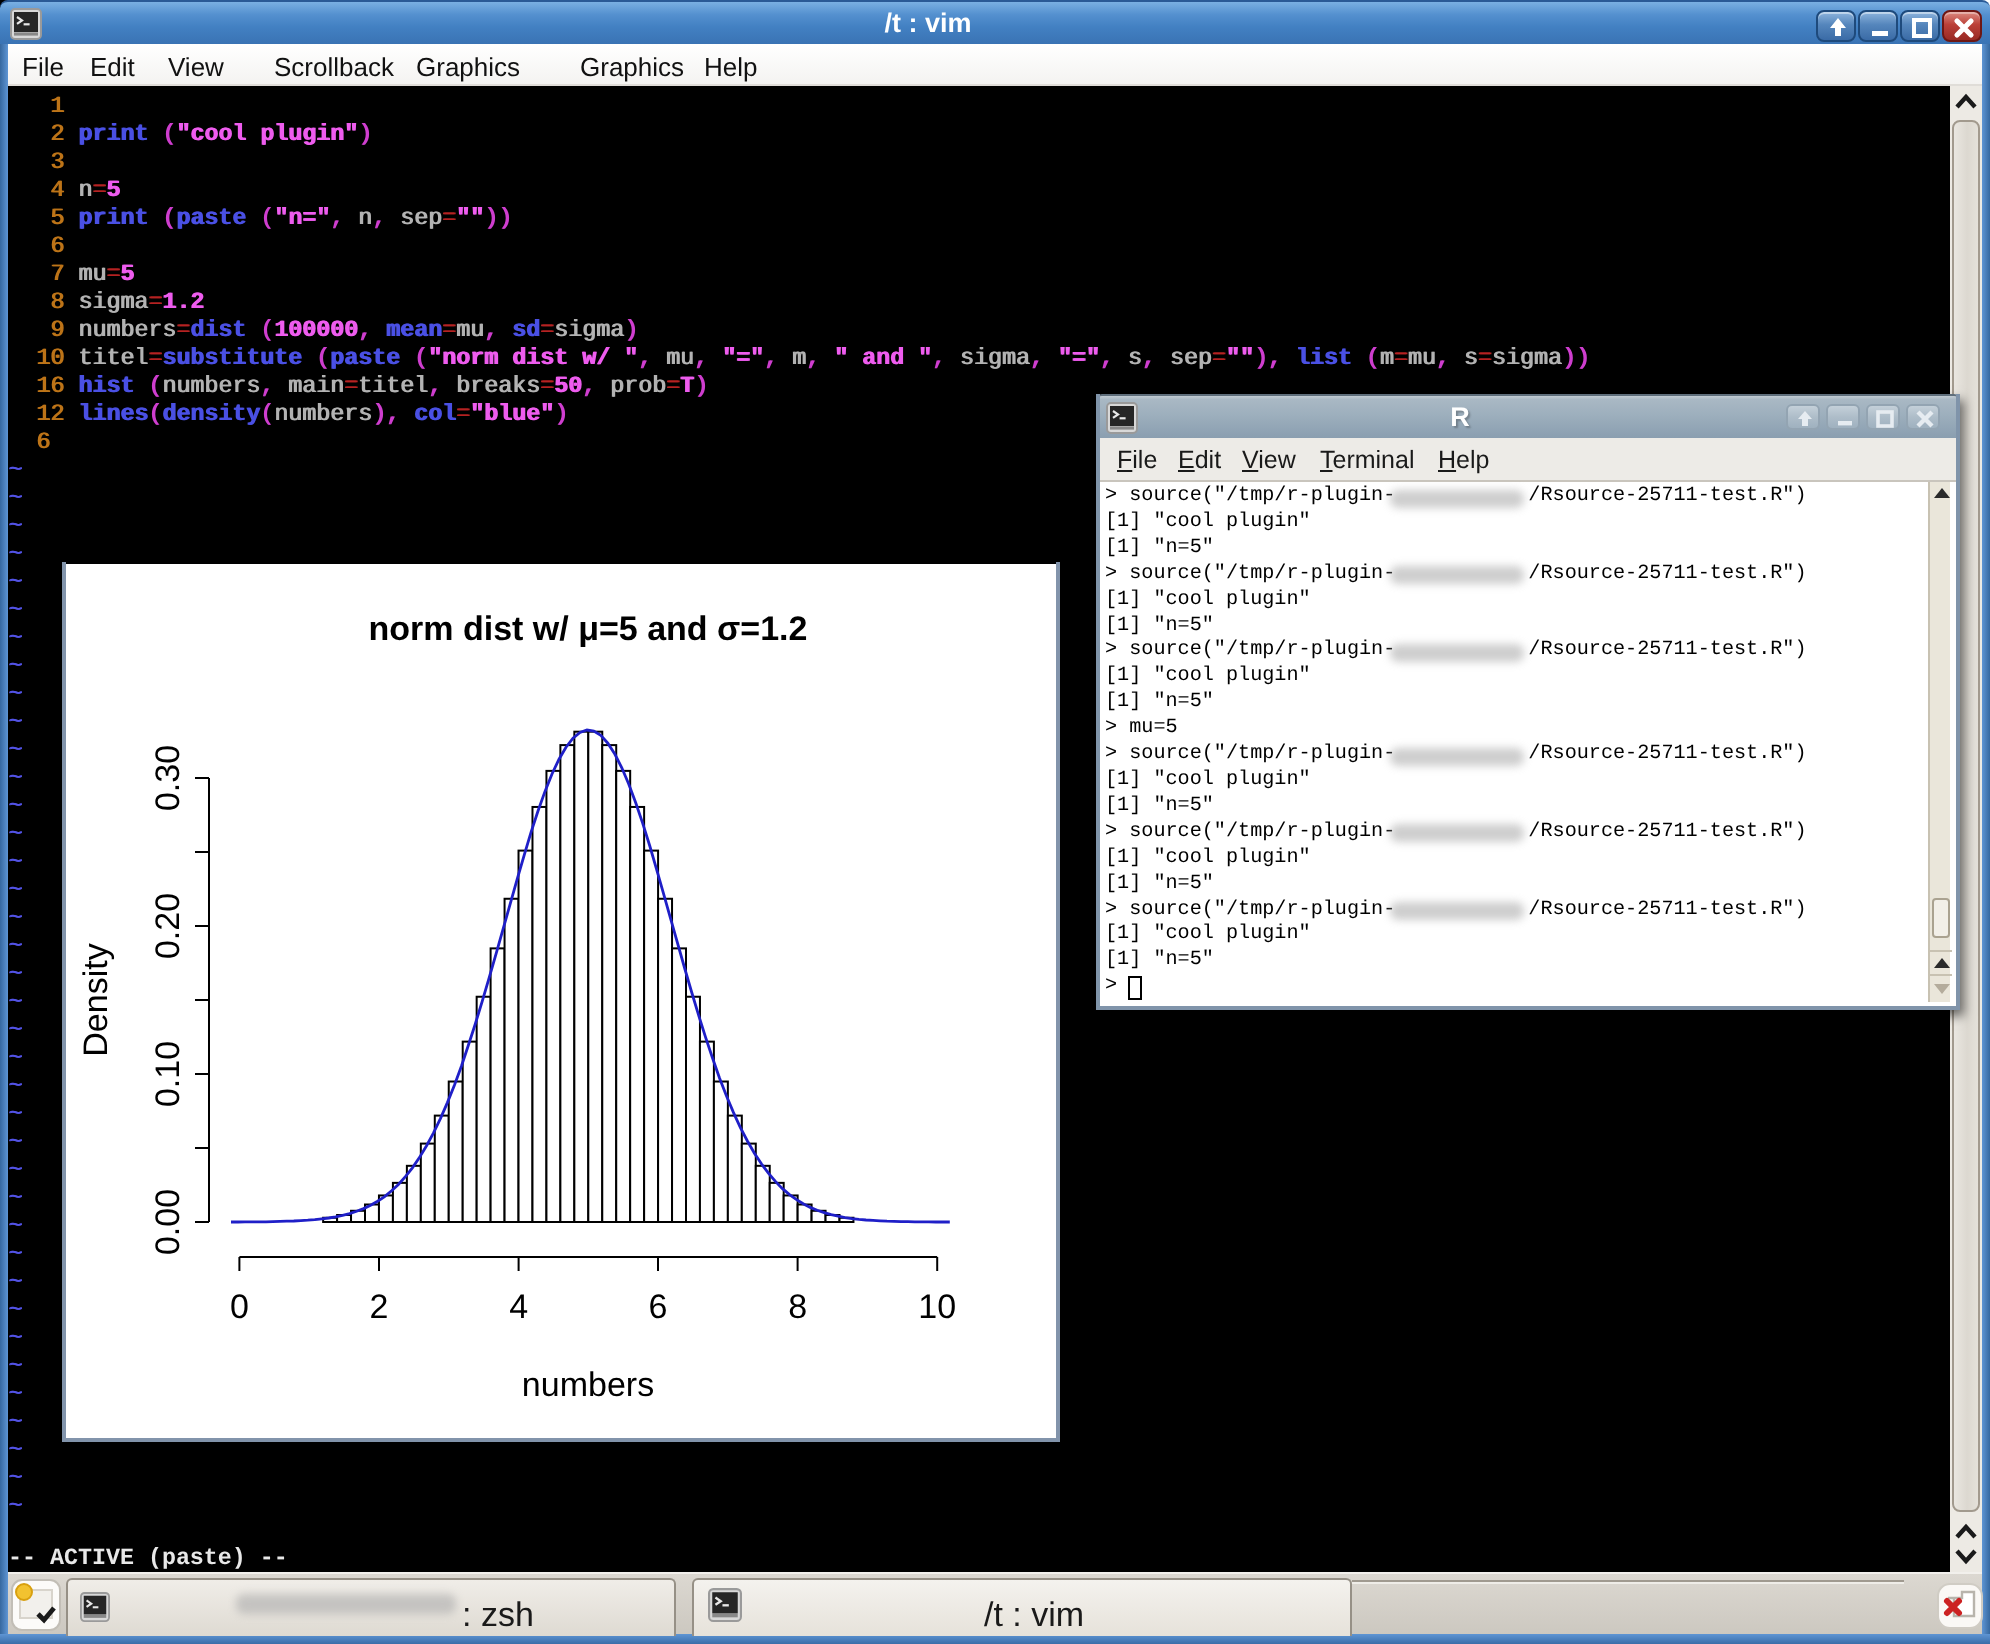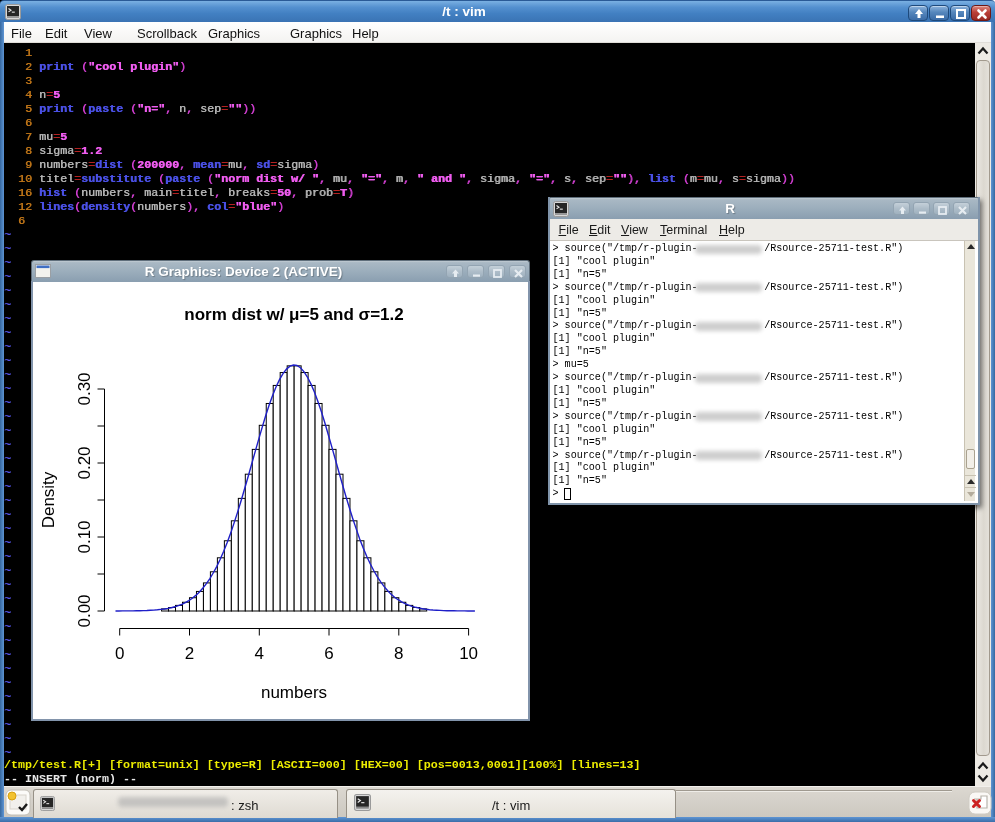--- a/index.html
+++ b/index.html
@@ -27,21 +27,21 @@
 .tld { color:#5353e6; }
 #stat1 { left:0px; top:715px; font-family:"Liberation Mono",monospace; font-size:11.67px; color:#eded00; font-weight:bold; white-space:pre; }
 #stat2 { left:0px; top:729px; font-family:"Liberation Mono",monospace; font-size:11.67px; color:#e8e8e8; font-weight:bold; white-space:pre; }
 
 #kscroll { left:975px; top:43px; width:16px; height:743px; background:#edeae4; }
 #kthumb { left:1px; top:17px; width:14px; height:696px; background:linear-gradient(90deg,#eae7e1,#dcd8d0 55%,#e4e1da); border:1px solid #a29a8e; border-radius:4px; }
 .chev { stroke:#1a1a1a; stroke-width:2.2; fill:none; }
 
 #tabbar { left:4px; top:786px; width:987px; height:31px; background:linear-gradient(#dcd8d1,#ccc8c0); border-top:1px solid #f2f0ec; }
 .tab { position:absolute; top:2px; height:29px; border:1px solid #969086; border-bottom:none; border-radius:3px 3px 0 0; background:linear-gradient(#f0ede8,#dedad2); }
-.tabtxt { position:absolute; top:8px; font-size:13px; color:#1a1a1a; }
+.tabtxt { position:absolute; top:8px; font-size:17px; color:#1a1a1a; }
 .blur { position:absolute; background:#adadad; border-radius:4px; filter:blur(2px); opacity:0.6; }
 
 .win { position:absolute; box-shadow:2px 3px 5px rgba(0,0,0,0.55); }
 .ititle { position:absolute; left:0; top:0; right:0; height:22px; background:linear-gradient(#c2ccd3 0%, #a9b8c4 8%, #9dafbd 45%, #8a9eb0 100%); border:1px solid #5f6e7b; border-bottom:none; border-radius:3px 3px 0 0; }
 .ititle .t { position:absolute; top:3px; width:100%; text-align:center; color:#fff; font-weight:bold; font-size:13.5px; text-shadow:1px 1px 1px rgba(0,0,0,0.25); }
 .ibtn { position:absolute; top:4px; width:17px; height:13px; border:1px solid #93a4b2; border-radius:3px; background:linear-gradient(#c4d0d9 0%, #aebdc9 50%, #9fb1bf 100%); }
 
 #gwin { left:31px; top:260px; width:499px; height:461px; }
 #gcontent { position:absolute; left:0; top:22px; width:499px; height:439px; background:#fff; border:1px solid #8b99a5; border-top:none; }
 
@@ -103,21 +103,21 @@
 
   <div class="abs" id="term">
     <pre id="code"><span class="ln">   1</span> 
 <span class="ln">   2</span> <span class="kw">print</span> <span class="mg">(</span><span class="st">"cool plugin"</span><span class="mg">)</span>
 <span class="ln">   3</span> 
 <span class="ln">   4</span> n<span class="eq">=</span><span class="st">5</span>
 <span class="ln">   5</span> <span class="kw">print</span> <span class="mg">(</span><span class="kw">paste</span> <span class="mg">(</span><span class="st">"n="</span><span class="mg">,</span> n<span class="mg">,</span> sep<span class="eq">=</span><span class="st">""</span><span class="mg">))</span>
 <span class="ln">   6</span> 
 <span class="ln">   7</span> mu<span class="eq">=</span><span class="st">5</span>
 <span class="ln">   8</span> sigma<span class="eq">=</span><span class="st">1.2</span>
-<span class="ln">   9</span> numbers<span class="eq">=</span><span class="kw">dist</span> <span class="mg">(</span><span class="st">200000</span><span class="mg">,</span> <span class="kw">mean</span><span class="eq">=</span>mu<span class="mg">,</span> <span class="kw">sd</span><span class="eq">=</span>sigma<span class="mg">)</span>
+<span class="ln">   9</span> numbers<span class="eq">=</span><span class="kw">dist</span> <span class="mg">(</span><span class="st">100000</span><span class="mg">,</span> <span class="kw">mean</span><span class="eq">=</span>mu<span class="mg">,</span> <span class="kw">sd</span><span class="eq">=</span>sigma<span class="mg">)</span>
 <span class="ln">  10</span> titel<span class="eq">=</span><span class="kw">substitute</span> <span class="mg">(</span><span class="kw">paste</span> <span class="mg">(</span><span class="st">"norm dist w/ "</span><span class="mg">,</span> mu<span class="mg">,</span> <span class="st">"="</span><span class="mg">,</span> m<span class="mg">,</span> <span class="st">" and "</span><span class="mg">,</span> sigma<span class="mg">,</span> <span class="st">"="</span><span class="mg">,</span> s<span class="mg">,</span> sep<span class="eq">=</span><span class="st">""</span><span class="mg">),</span> <span class="kw">list</span> <span class="mg">(</span>m<span class="eq">=</span>mu<span class="mg">,</span> s<span class="eq">=</span>sigma<span class="mg">))</span>
 <span class="ln">  16</span> <span class="kw">hist</span> <span class="mg">(</span>numbers<span class="mg">,</span> main<span class="eq">=</span>titel<span class="mg">,</span> breaks<span class="eq">=</span><span class="st">50</span><span class="mg">,</span> prob<span class="eq">=</span><span class="st">T</span><span class="mg">)</span>
 <span class="ln">  12</span> <span class="kw">lines</span><span class="mg">(</span><span class="kw">density</span><span class="mg">(</span>numbers<span class="mg">),</span> <span class="kw">col</span><span class="eq">=</span><span class="st">"blue"</span><span class="mg">)</span>
 <span class="ln">  6</span> 
 <span class="tld">~</span>
 <span class="tld">~</span>
 <span class="tld">~</span>
 <span class="tld">~</span>
 <span class="tld">~</span>
 <span class="tld">~</span>
@@ -146,22 +146,21 @@
 <span class="tld">~</span>
 <span class="tld">~</span>
 <span class="tld">~</span>
 <span class="tld">~</span>
 <span class="tld">~</span>
 <span class="tld">~</span>
 <span class="tld">~</span>
 <span class="tld">~</span>
 <span class="tld">~</span>
 <span class="tld">~</span></pre>
-    <div class="abs" id="stat1">/tmp/test.R[+] [format=unix] [type=R] [ASCII=000] [HEX=00] [pos=0013,0001][100%] [lines=13]</div>
-    <div class="abs" id="stat2">-- INSERT (norm) --</div>
+    <div class="abs" id="stat2">-- ACTIVE (paste) --</div>
   </div>
   <div class="abs" id="kscroll">
     <svg class="abs" style="left:2px;top:3px" width="12" height="10">
         <polyline class="chev" points="1.5,7.5 6,2.5 10.5,7.5"></polyline>
       </svg>
     <div class="abs" id="kthumb"></div>
     <svg class="abs" style="left:2px;top:718px" width="12" height="10">
         <polyline class="chev" points="1.5,7.5 6,2.5 10.5,7.5"></polyline>
       </svg>
     <svg class="abs" style="left:2px;top:730px" width="12" height="10">
@@ -199,39 +198,20 @@
     </div>
     <div class="abs" style="left:672px;top:3px;width:276px;height:2px;border-top:1px solid #a09a90;border-bottom:1px solid #efede8"></div>
       <svg class="abs" style="left:964px;top:4px" width="24" height="24" viewBox="0 0 24 24">
         <rect x="1" y="1" width="22" height="22" rx="6" fill="#faf8f5" stroke="#d0ccc4"></rect>
         <path d="M6 8 L13 8 L13 5 L19 5 L19 17 L9 17 L9 8" fill="#fff" stroke="#b8b4ac" stroke-width="1.2"></path>
         <path d="M5.5 9.5 L11.5 15.5 M11.5 9.5 L5.5 15.5" stroke="#cc2222" stroke-width="3" stroke-linecap="round"></path>
       </svg>
   </div>
 
   <div class="win" id="gwin">
-    <div class="ititle">
-      <svg class="abs" style="left:3px;top:3px" width="16" height="14" viewBox="0 0 16 14">
-          <rect x="0.5" y="0.5" width="15" height="13" fill="#f2f2ee" stroke="#9a9fa4"></rect>
-          <rect x="1.5" y="1.5" width="13" height="2.6" fill="#3f6fc4"></rect>
-        </svg>
-      <div class="t" style="left:-37px">R Graphics: Device 2 (ACTIVE)</div>
-      <div class="ibtn" style="left:414px"><svg width="17" height="13" viewBox="0 0 17 13">
-            <path d="M8.5 2.5 L12 6.5 L10 6.5 L10 10 L7 10 L7 6.5 L5 6.5 Z" fill="#e6ecf1"></path>
-          </svg></div>
-      <div class="ibtn" style="left:435px"><svg width="17" height="13" viewBox="0 0 17 13">
-            <rect x="5" y="7.5" width="7" height="2.2" fill="#e6ecf1"></rect>
-          </svg></div>
-      <div class="ibtn" style="left:456px"><svg width="17" height="13" viewBox="0 0 17 13">
-            <rect x="5" y="3" width="7" height="7" fill="none" stroke="#e6ecf1" stroke-width="1.8"></rect>
-          </svg></div>
-      <div class="ibtn" style="left:477px"><svg width="17" height="13" viewBox="0 0 17 13">
-            <path d="M5 3 L12 10 M12 3 L5 10" stroke="#e6ecf1" stroke-width="2.2"></path>
-          </svg></div>
-    </div>
     <div id="gcontent">
       <div style="position:absolute;left:-1px;top:-1px;width:499px;height:440px;border:2px solid #8294ab;border-top:none;pointer-events:none;z-index:5"></div>
         <svg width="497" height="437" viewBox="0 0 497 437" style="position:absolute;left:0;top:0">
 <g stroke="#000" stroke-width="1" fill="#fff">
             <rect x="129.57" y="326.88" width="6.98" height="2.12"></rect>
             <rect x="136.55" y="325.50" width="6.98" height="3.50"></rect>
             <rect x="143.52" y="323.39" width="6.98" height="5.61"></rect>
             <rect x="150.50" y="320.25" width="6.98" height="8.75"></rect>
             <rect x="157.48" y="315.73" width="6.98" height="13.27"></rect>
             <rect x="164.46" y="309.43" width="6.98" height="19.57"></rect>

